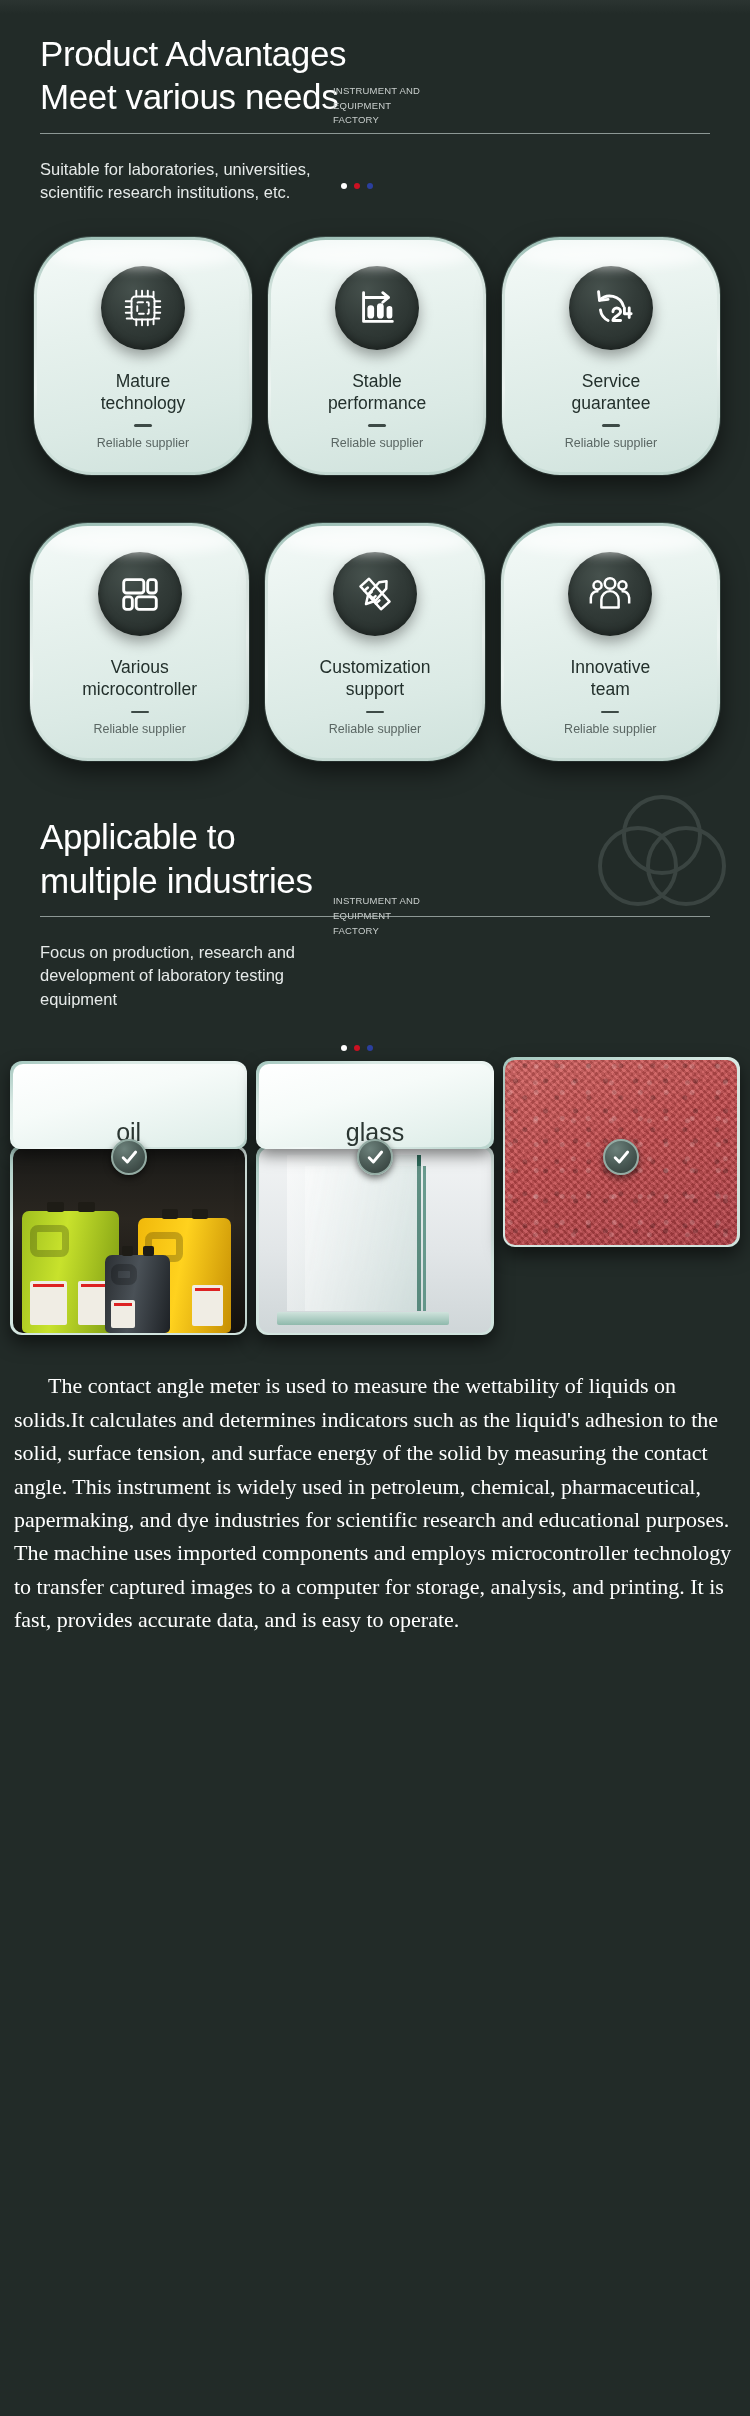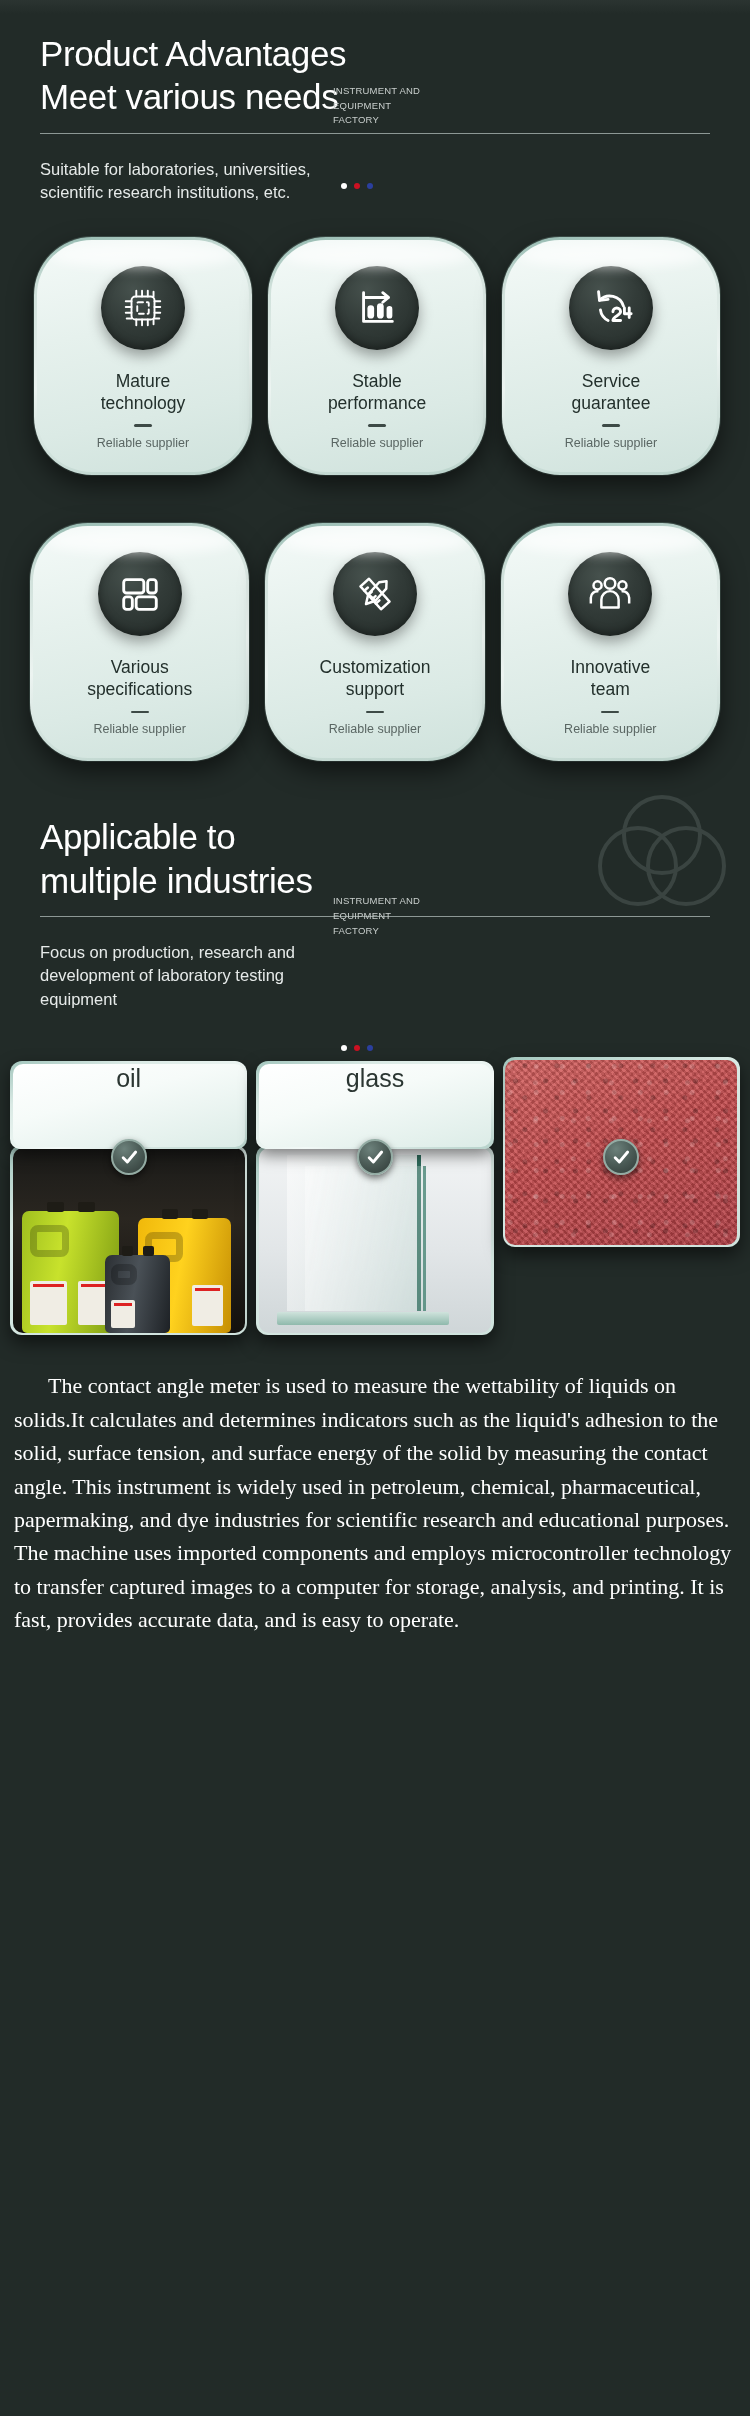--- a/index.html
+++ b/index.html
@@ -166,21 +166,21 @@
     background: linear-gradient(160deg,#a3c6bd 0%,#d9e9e4 25%,#f2f9f7 60%,#b5d1c9 100%);
     box-shadow: 0 6px 16px rgba(0,0,0,0.5);
     position: relative;
     z-index: 3;
   }
   .ind-label-inner {
     height: 100%;
     border-radius: 10px;
     background: linear-gradient(165deg,#ffffff 0%,#f6fbf9 40%,#dcece7 100%);
     display: flex;
-    align-items: flex-start;
+    align-items: flex-end;
     justify-content: center;
   }
   .ind-label-text {
     font-size: 25px;
     color: #2b3632;
   }
 
   .check-badge {
     position: absolute;
     left: 50%;
@@ -343,21 +343,21 @@
       <div class="feature-card-inner">
         <div class="icon-circle">
           <svg viewBox="0 0 48 48" fill="none" stroke="#ffffff" stroke-width="3" stroke-linejoin="round">
             <rect x="7" y="9" width="21" height="14" rx="3"></rect>
             <rect x="32" y="9" width="9" height="14" rx="3"></rect>
             <rect x="7" y="27" width="9" height="13" rx="3"></rect>
             <rect x="20" y="27" width="21" height="13" rx="3"></rect>
           </svg>
         </div>
         <div class="card-title">Various
-specifications</div>
+microcontroller</div>
         <div class="card-dash"></div>
         <div class="card-sub">Reliable supplier</div>
       </div>
     </div>
 
     <div class="feature-card">
       <div class="feature-card-inner">
         <div class="icon-circle">
           <svg viewBox="0 0 48 48" fill="none" stroke="#ffffff" stroke-width="2.6" stroke-linejoin="round" stroke-linecap="round">
             <g transform="rotate(42 24 24)">

